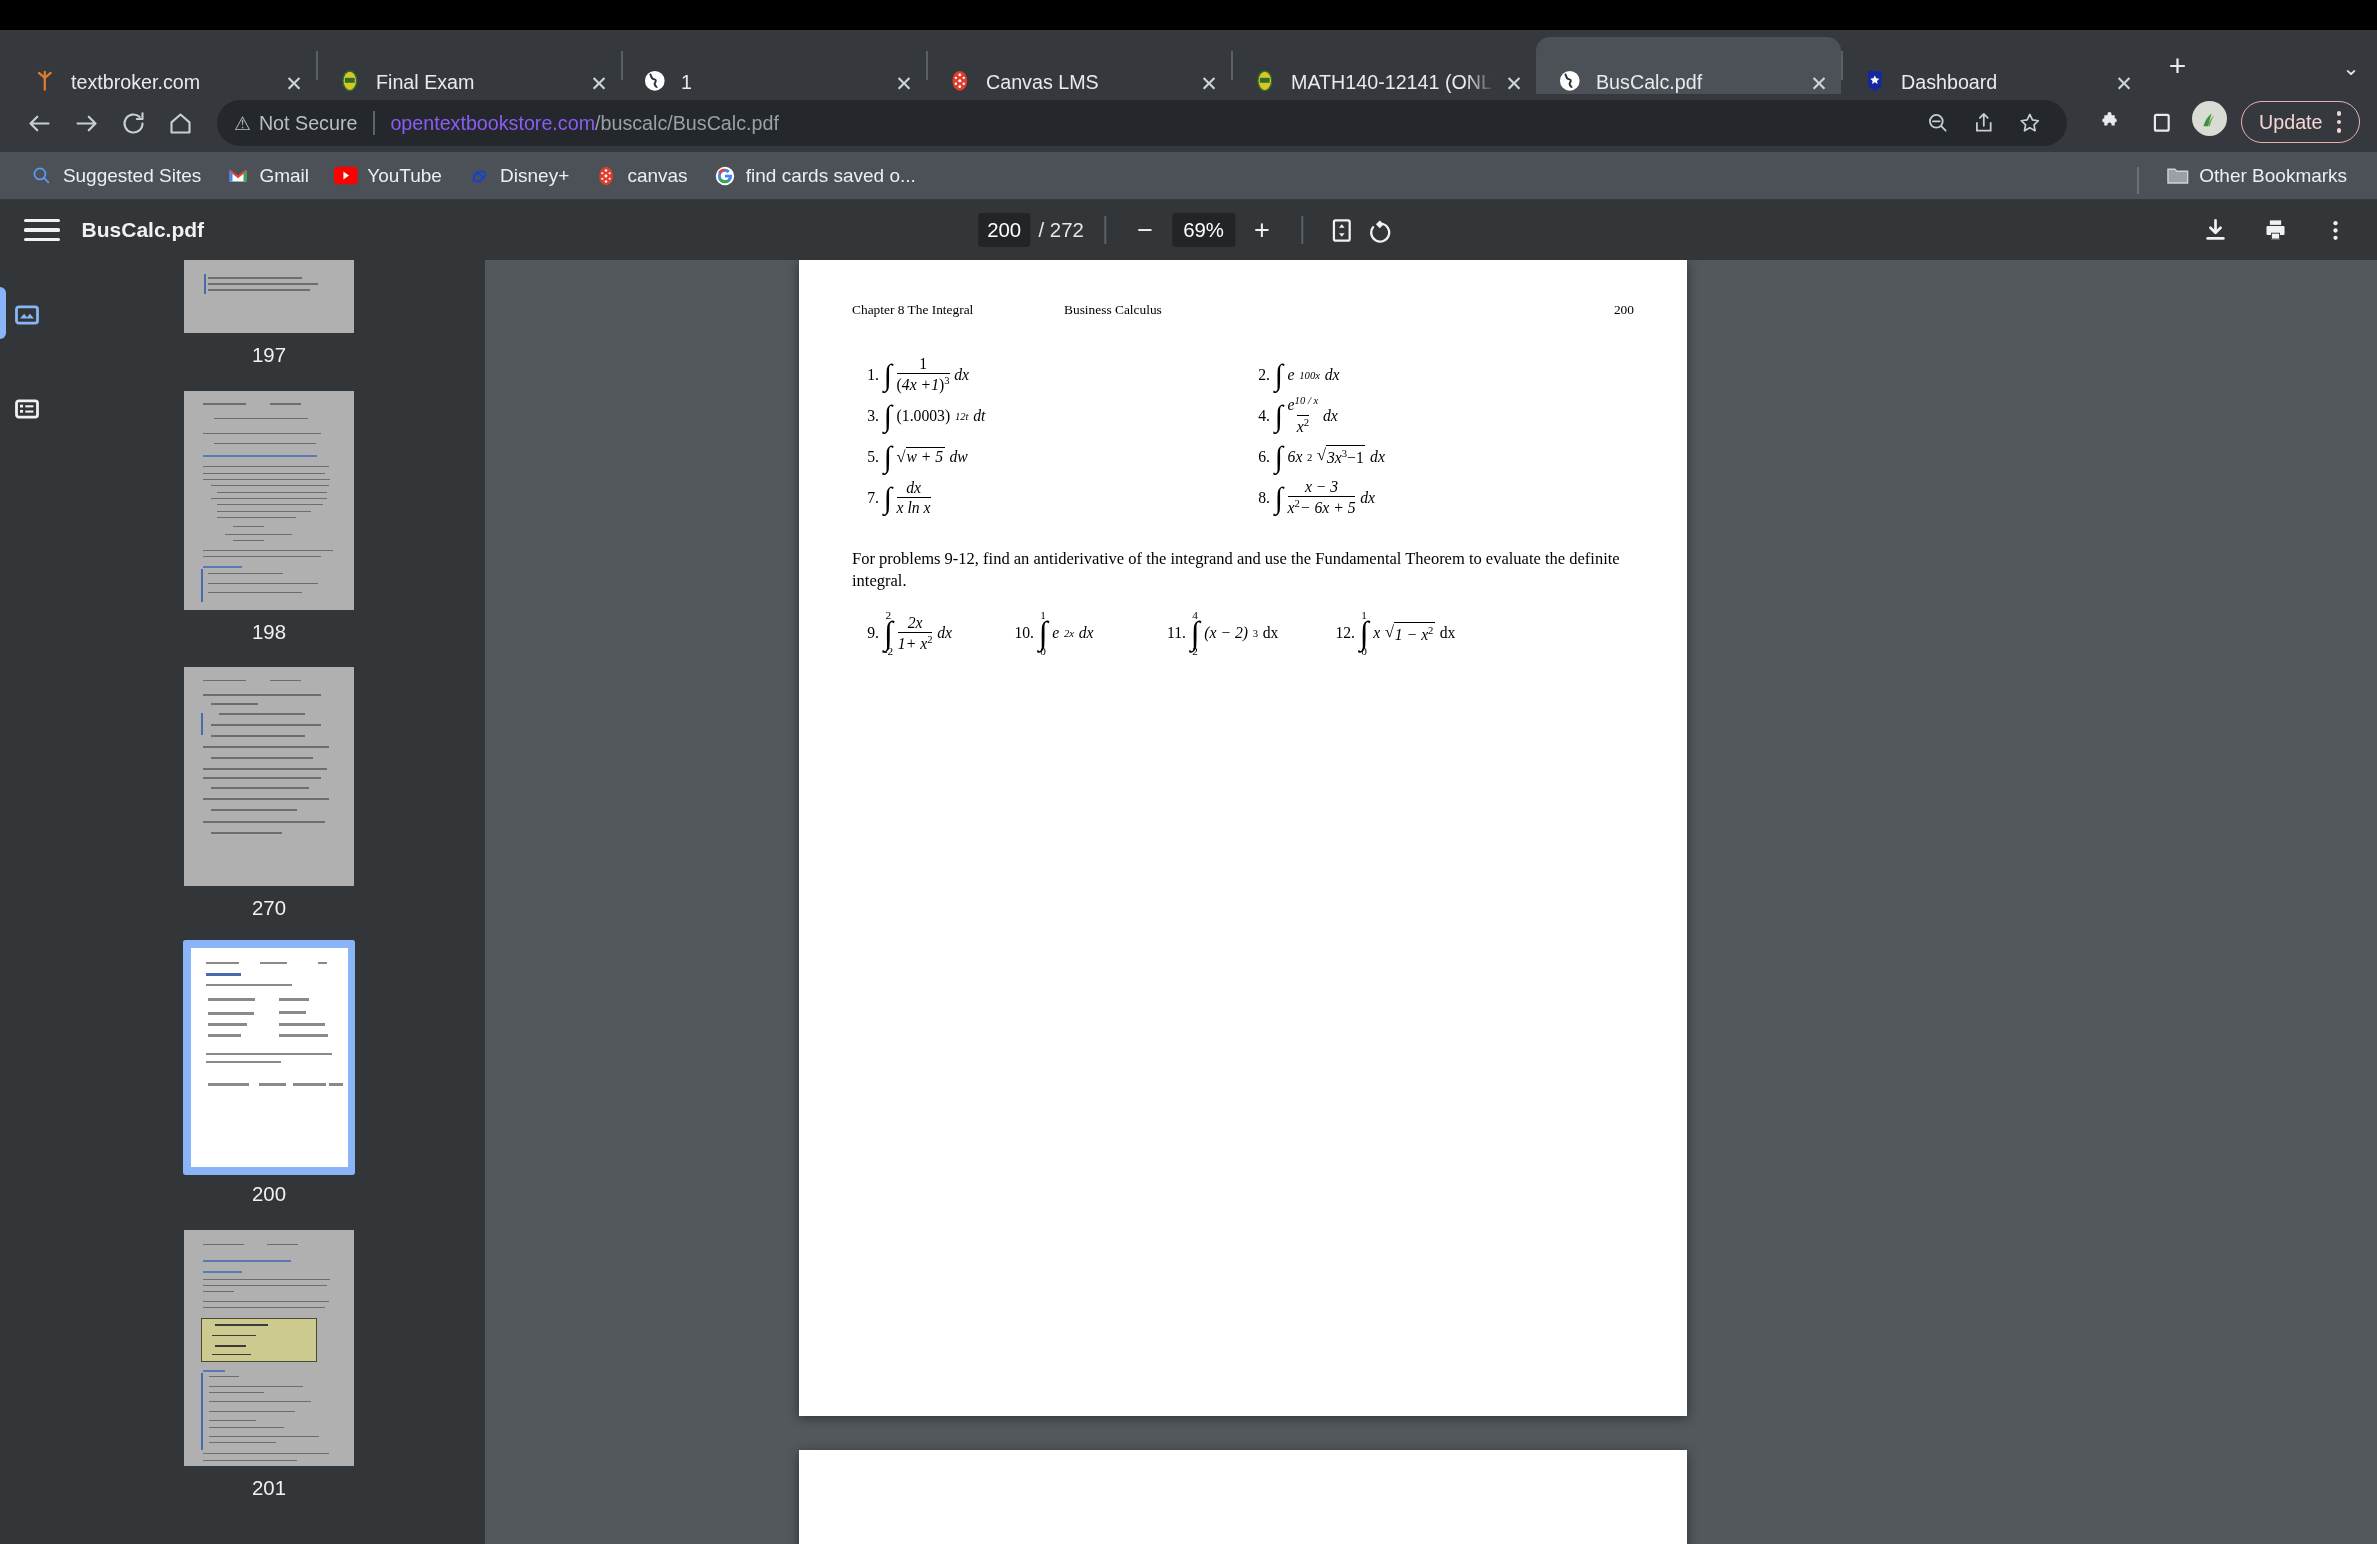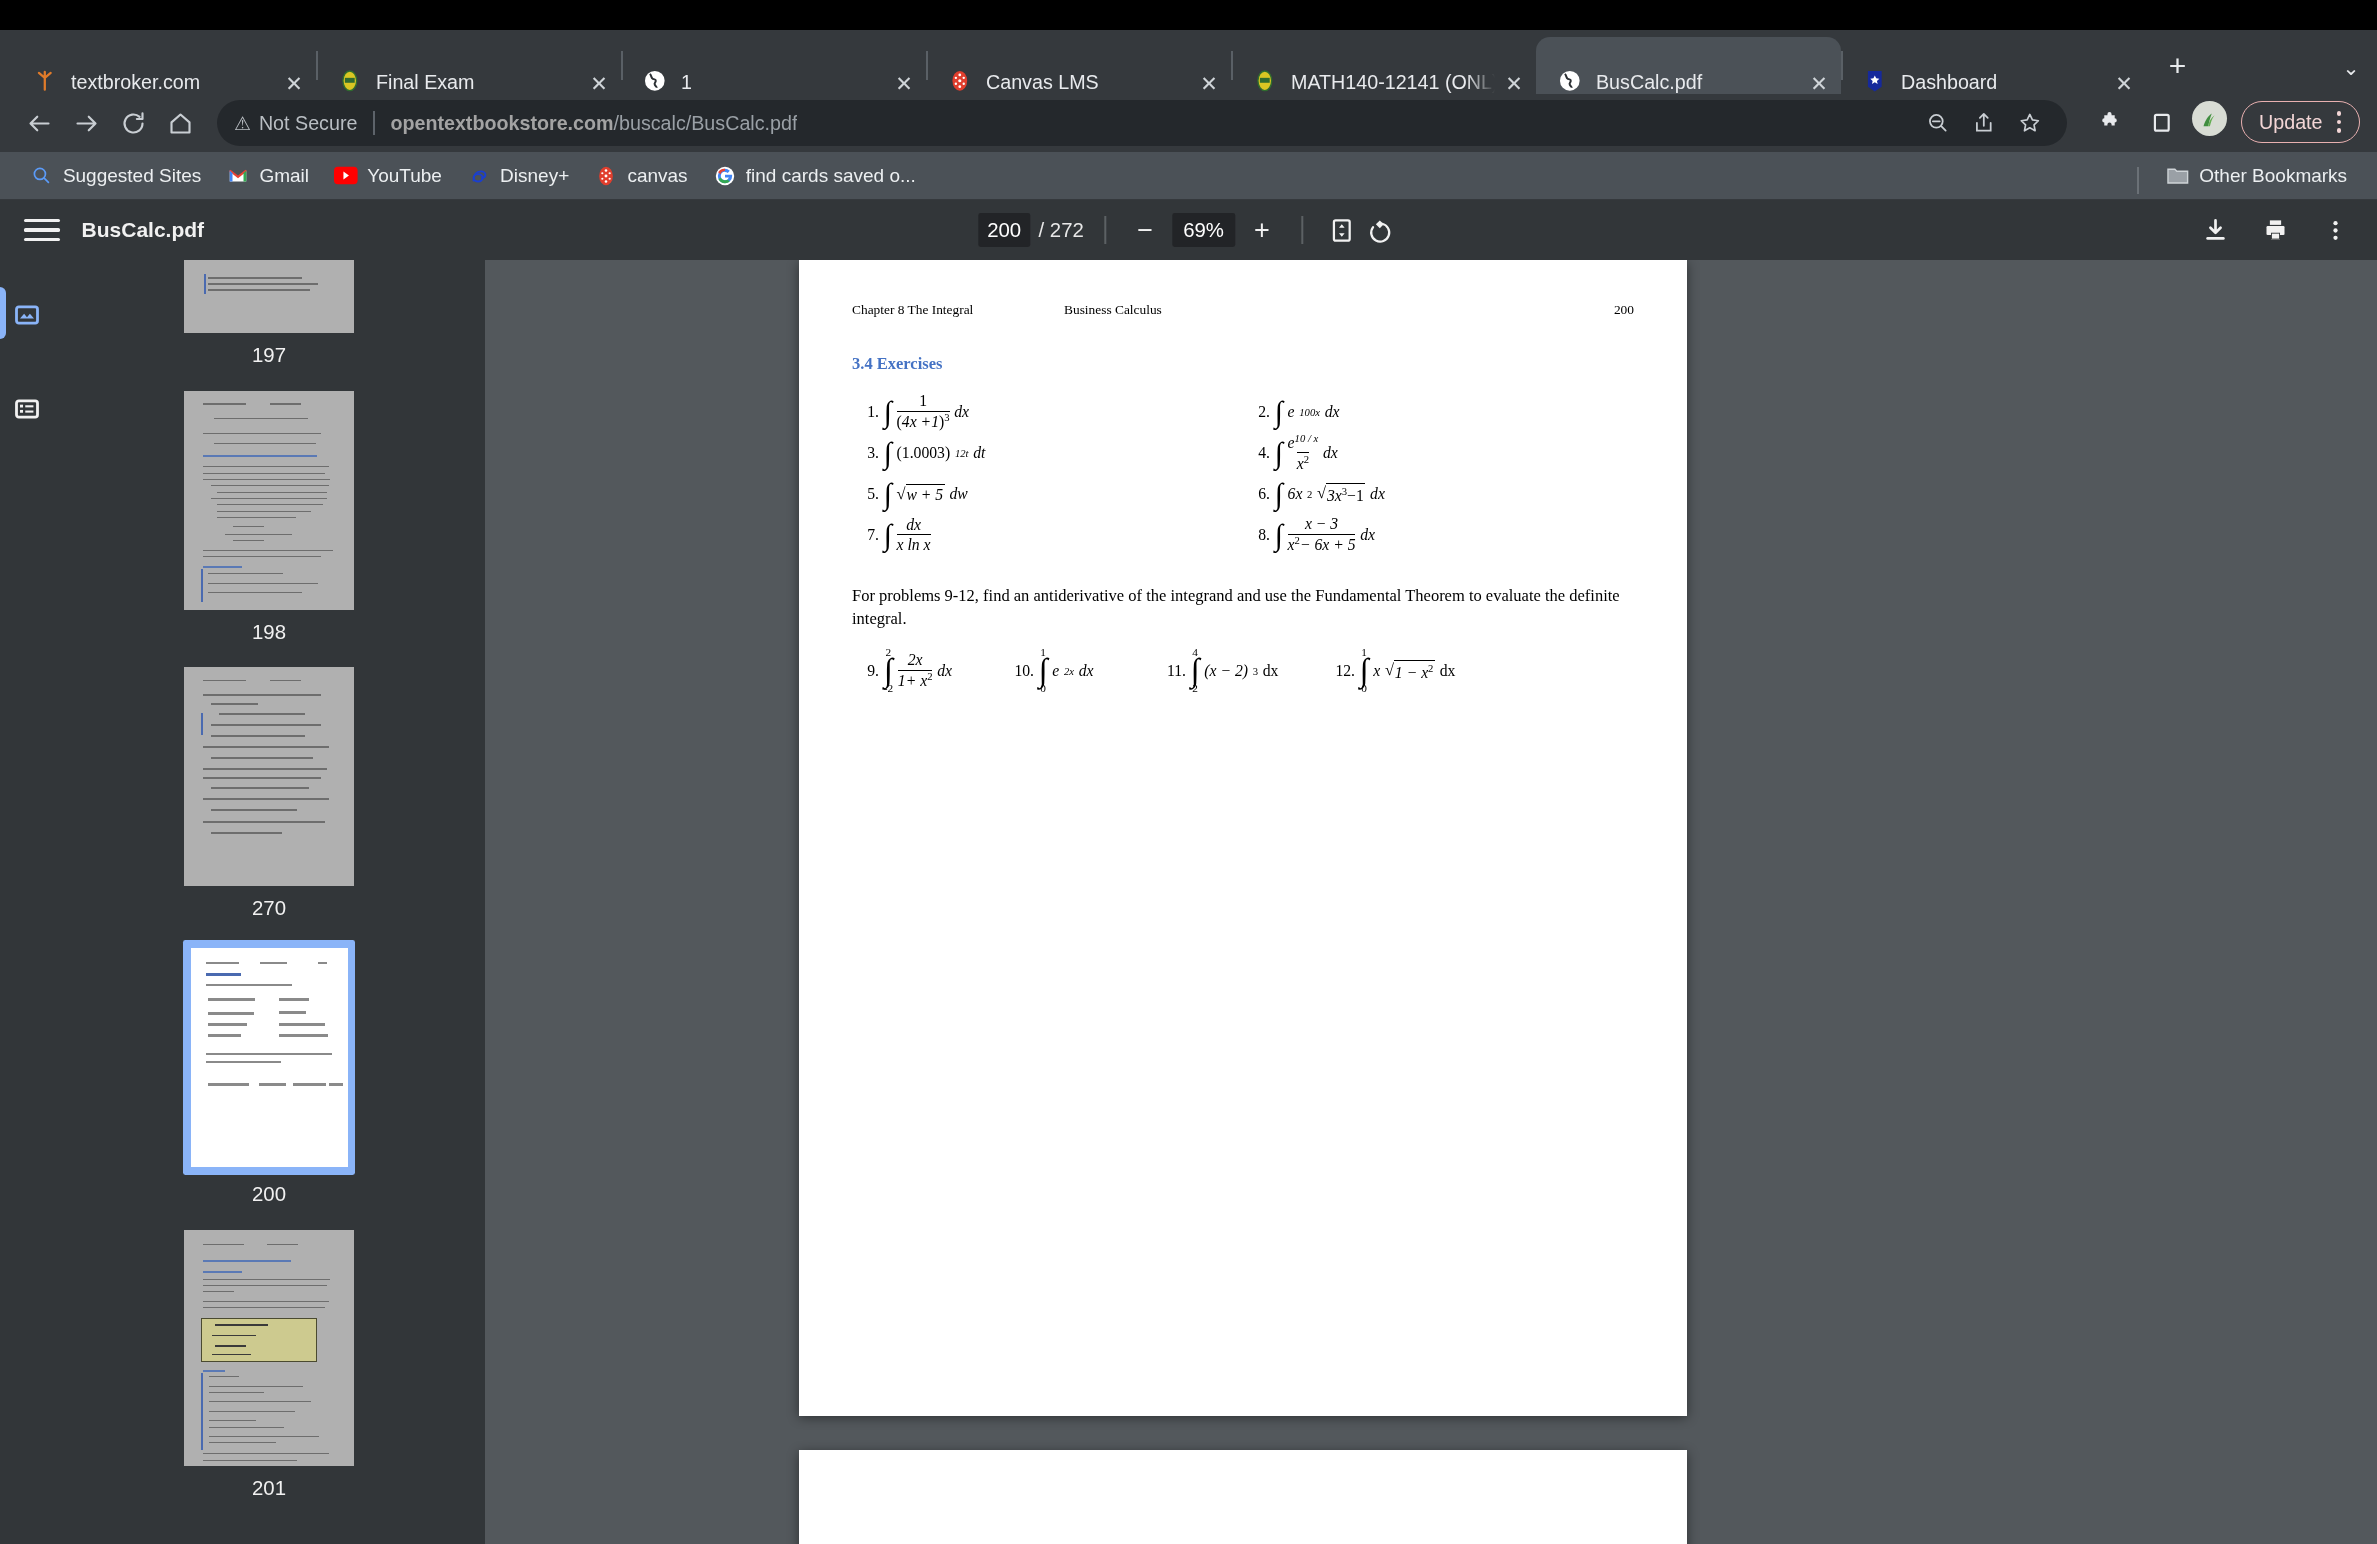--- a/index.html
+++ b/index.html
@@ -64,21 +64,21 @@
   }
   .omnibox {
     flex: 1 1 auto; height: 46px; background:#24282c; border-radius: 23px;
     display:flex; align-items:center; padding: 0 17.3px; margin-left: 11px; margin-right: 9.4px;
     min-width: 0;
   }
   .notsecure-ico { color:#b9bec3; font-size: 19px; margin-right: 7.9px; }
   .notsecure { color:#b9bec3; font-size: 19.7px; white-space:nowrap; }
   .omni-div { width: 1.6px; height: 23.6px; background:#5d636a; margin: 0 15.7px; }
   .url { font-size: 19.7px; white-space: nowrap; overflow:hidden; color:#9aa0a6; }
-  .url b { color:#a3a3a3; font-weight: 700; }
+  .url b { color:#8b5cf6; font-weight: 400; }
   .omni-actions { display:flex; align-items:center; gap: 4.7px; margin-left:auto; }
   .omni-actions .navbtn { width: 41px; height: 41px; }
   .tbicons { display:flex; align-items:flex-start; gap: 7.9px; margin-left: 7.9px; }
   .avatar {
     width: 35px; height: 35px; border-radius: 50%; background:#d8dcd4;
     display:flex; align-items:center; justify-content:center; font-size:19px;
   }
   .update-pill {
     height: 42px; border: 1.6px solid #e8b0b0; border-radius: 21px; color:#f3d6d6;
     display:flex; align-items:center; padding: 0 11px 0 17.3px; gap: 7.9px; margin-left: 6.3px;
@@ -684,21 +684,20 @@
 
         <div class="page p200" style="left:314px;">
           <div class="pg-inner">
 
             <div class="pg-head">
               <span class="c1">Chapter 8    The Integral</span>
               <span class="c2">Business Calculus</span>
               <span class="c3">200</span>
             </div>
 
-            <div class="sec-title">3.4 Exercises</div>
 
 
             <div class="prob-grid">
               <div class="prob-col">
 
                 <div class="prob">
                   <span class="num">1.</span>
                   <span class="intg">∫</span>
                   <span class="frac">
                     <span class="num2">1</span>

